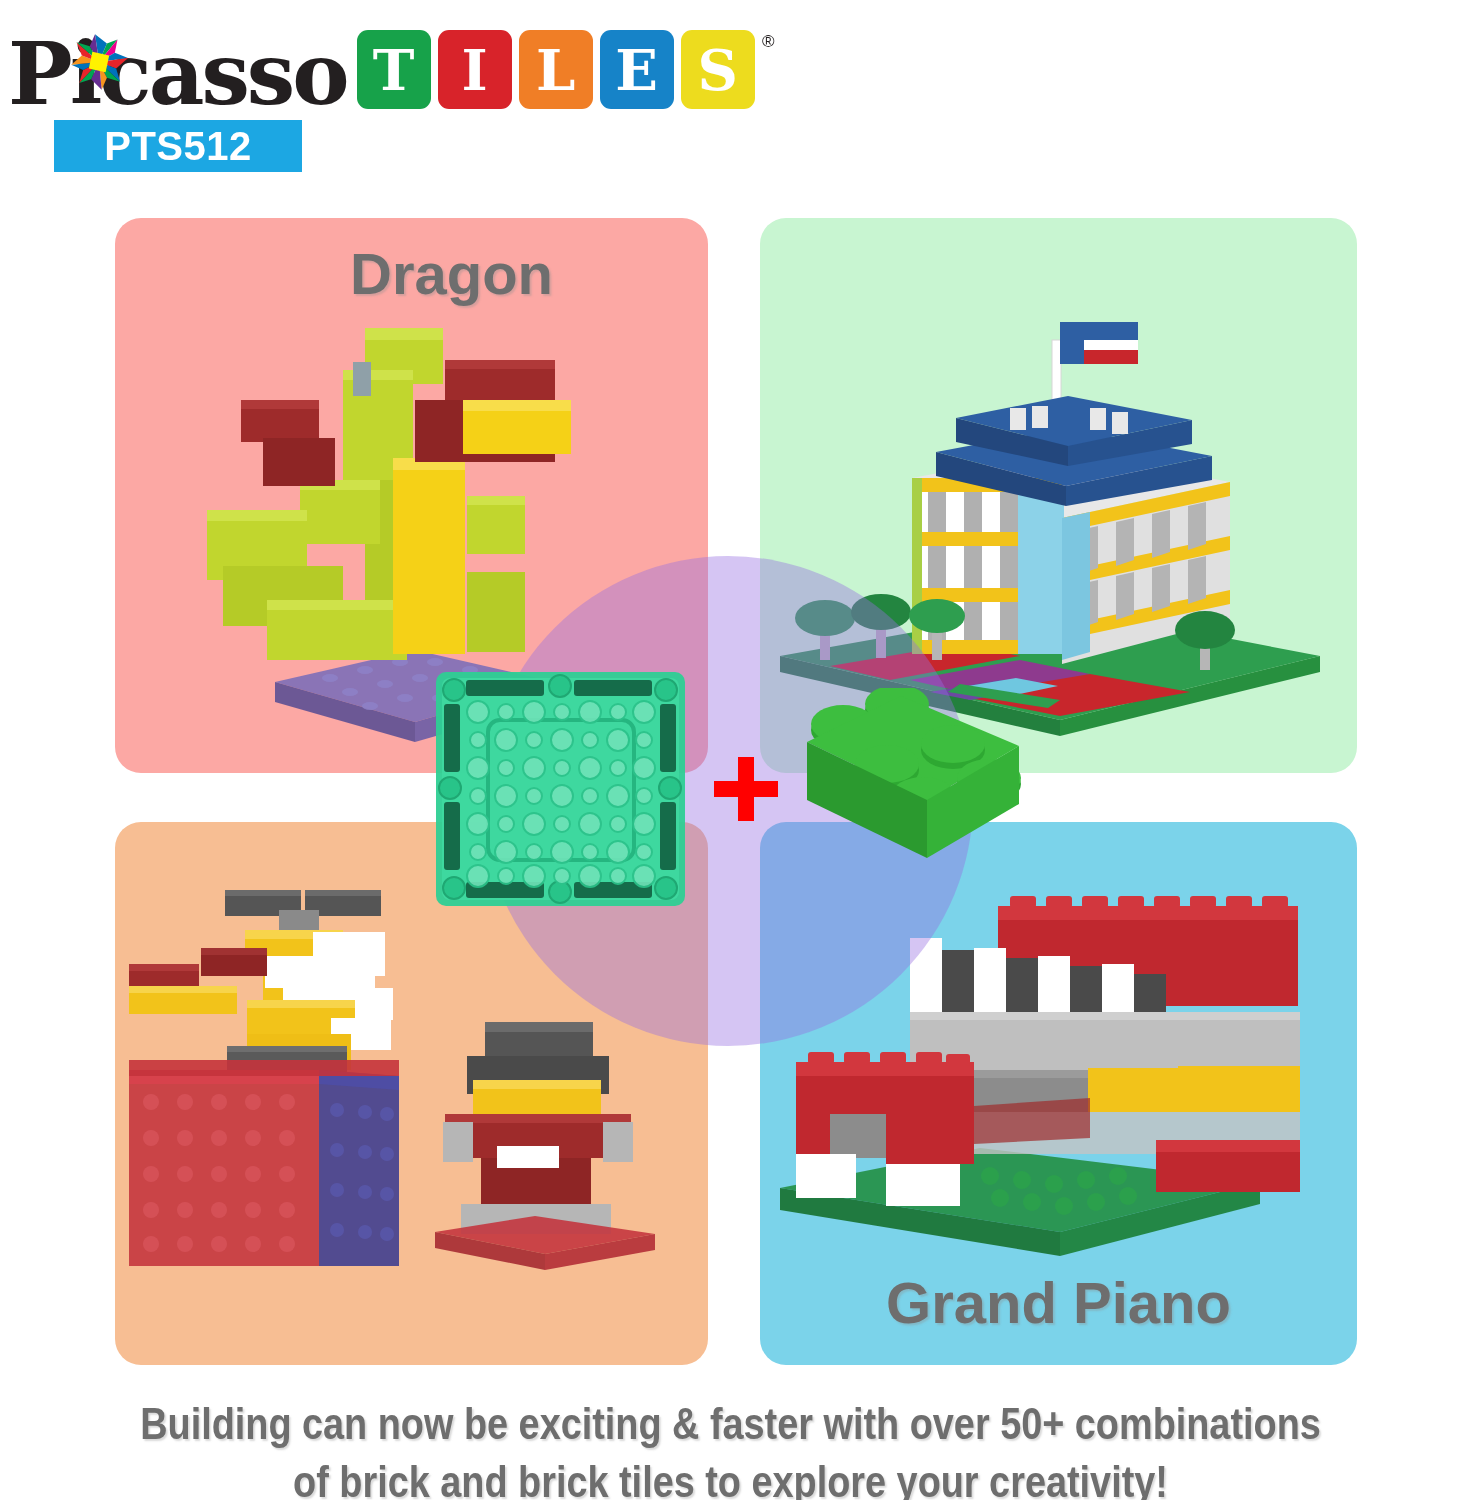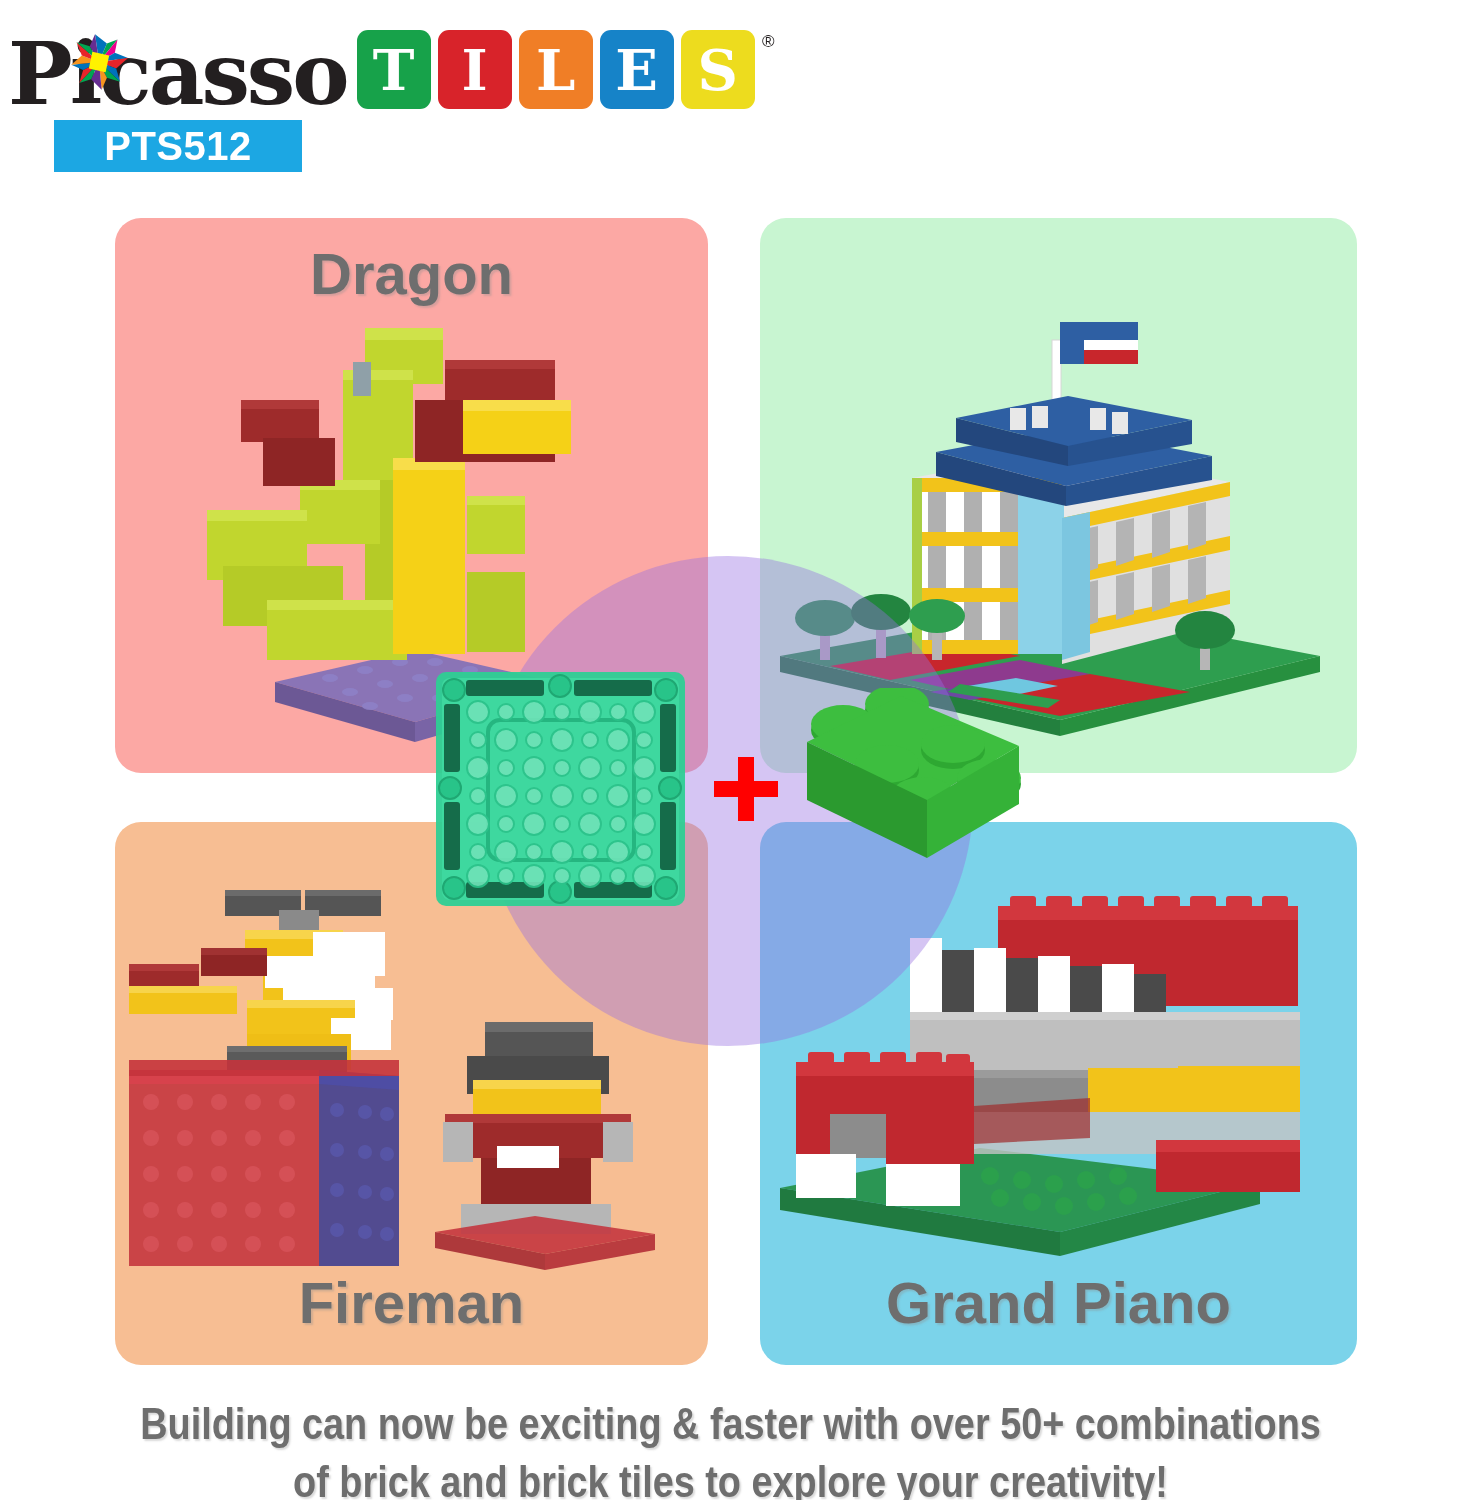--- a/index.html
+++ b/index.html
@@ -130,21 +130,21 @@
       <span id="reg-mark">®</span>
     </div>
 
   </div>
 
   <div id="sku-badge" style="background: rgb(28, 167, 227);">
     <span id="sku-text" style="color: rgb(255, 255, 255);">PTS512</span>
   </div>
 </div>
 
-<div class="panel" id="panel-dragon" style="background: rgb(252, 168, 164);">
+<div class="panel" id="panel-dragon" style="background: rgb(252, 168, 164); padding-left: 40px;">
   <div class="panel-label label-top" style="color: rgb(110, 110, 110);">Dragon</div>
 
   <svg class="model-stage" style="top:92px; height:440px;" viewBox="0 0 593 440">
 
     <g>
       <polygon points="160,372 300,340 440,372 300,412" fill="#7A6CB8" opacity="0.88"></polygon>
       <polygon points="160,372 160,392 300,432 300,412" fill="#5C4F94" opacity="0.9"></polygon>
       <polygon points="440,372 440,392 300,432 300,412" fill="#6A5CA6" opacity="0.9"></polygon>
       <g fill="#8E82C8" opacity="0.85">
         <ellipse cx="215" cy="368" rx="8" ry="4"></ellipse>
@@ -283,21 +283,20 @@
       <ellipse cx="121" cy="312" rx="30" ry="18" fill="#238540"></ellipse>
       <rect x="172" y="320" width="10" height="40" fill="#B6B6B6"></rect>
       <ellipse cx="177" cy="316" rx="28" ry="17" fill="#2E9E4F"></ellipse>
       <rect x="440" y="332" width="10" height="38" fill="#B6B6B6"></rect>
       <ellipse cx="445" cy="330" rx="30" ry="19" fill="#238540"></ellipse>
     </g>
   </svg>
 </div>
 
 <div class="panel" id="panel-fireman" style="background: rgb(247, 190, 147);">
-  <div class="panel-label label-bottom" style="color: rgb(110, 110, 110);">Fireman</div>
 
   <svg class="model-stage" style="top:48px; height:400px;" viewBox="0 0 593 400">
 
     <rect x="110" y="20" width="76" height="26" fill="#555555"></rect>
     <rect x="110" y="20" width="76" height="6" fill="#6B6B6B"></rect>
     <rect x="190" y="20" width="76" height="26" fill="#555555"></rect>
     <rect x="190" y="20" width="76" height="6" fill="#6B6B6B"></rect>
     <rect x="164" y="40" width="40" height="24" fill="#8A8A8A"></rect>
 
     <rect x="130" y="60" width="98" height="42" fill="#F2C31A"></rect>

